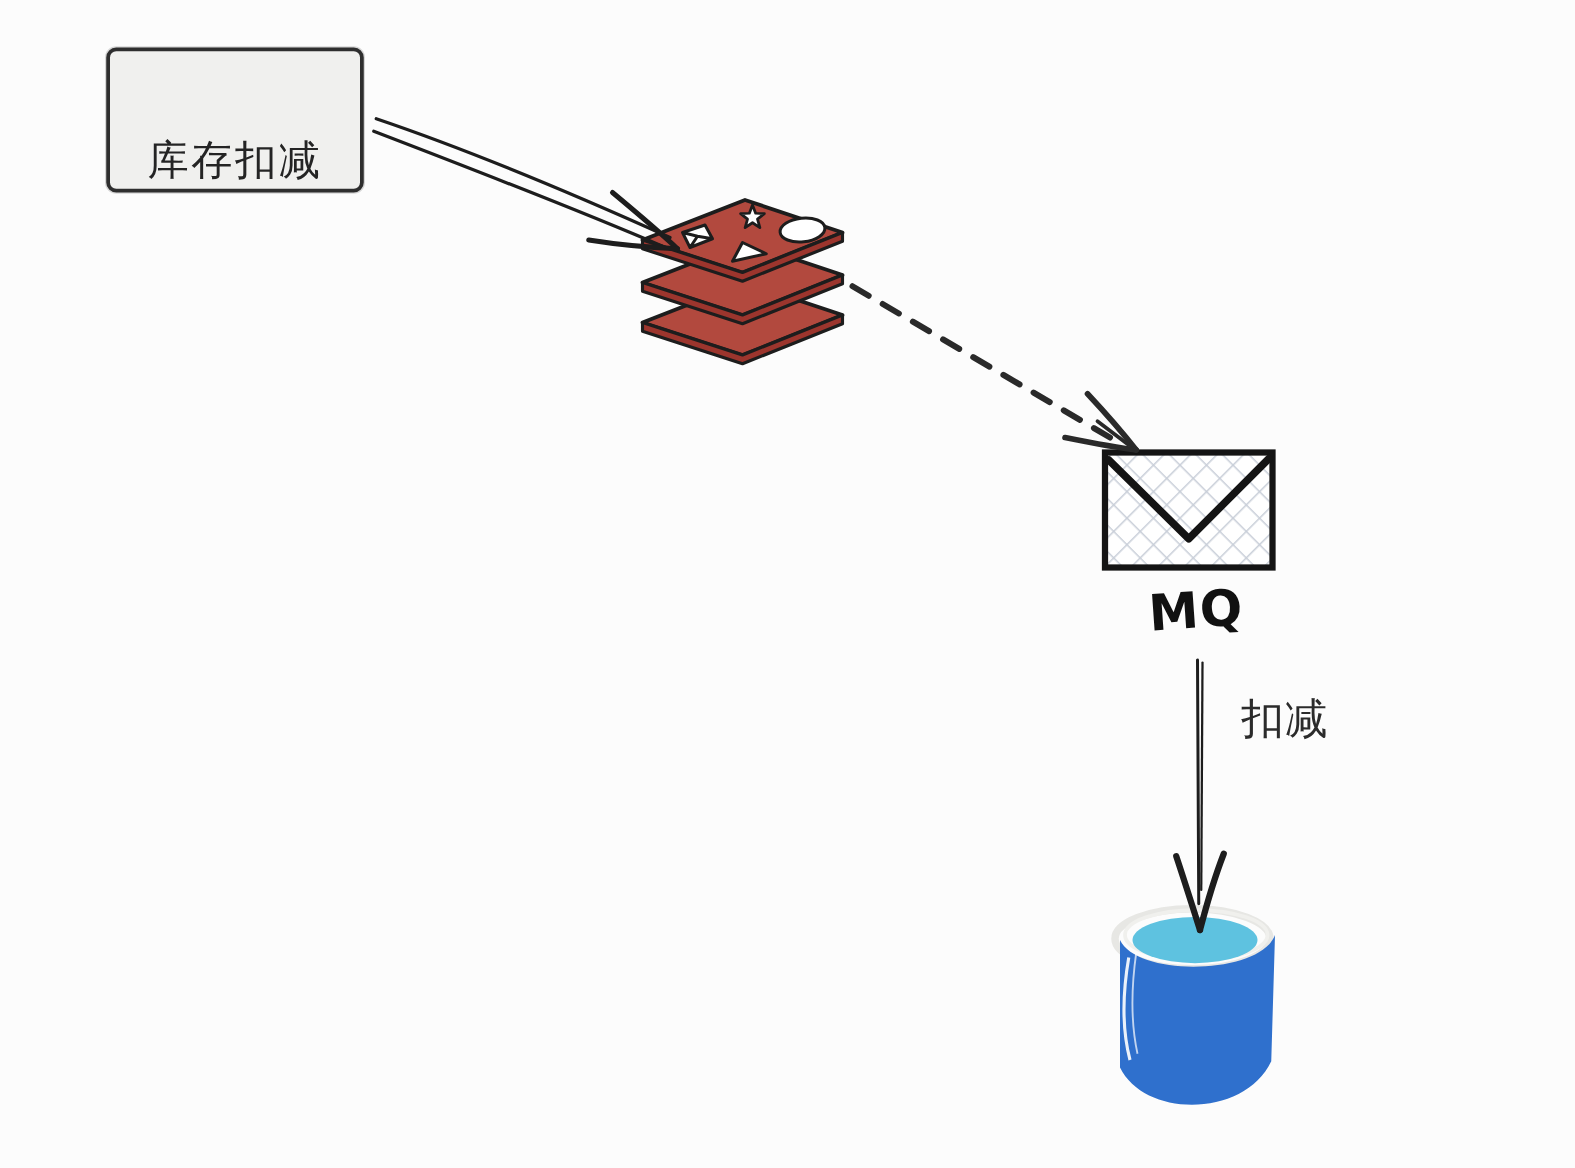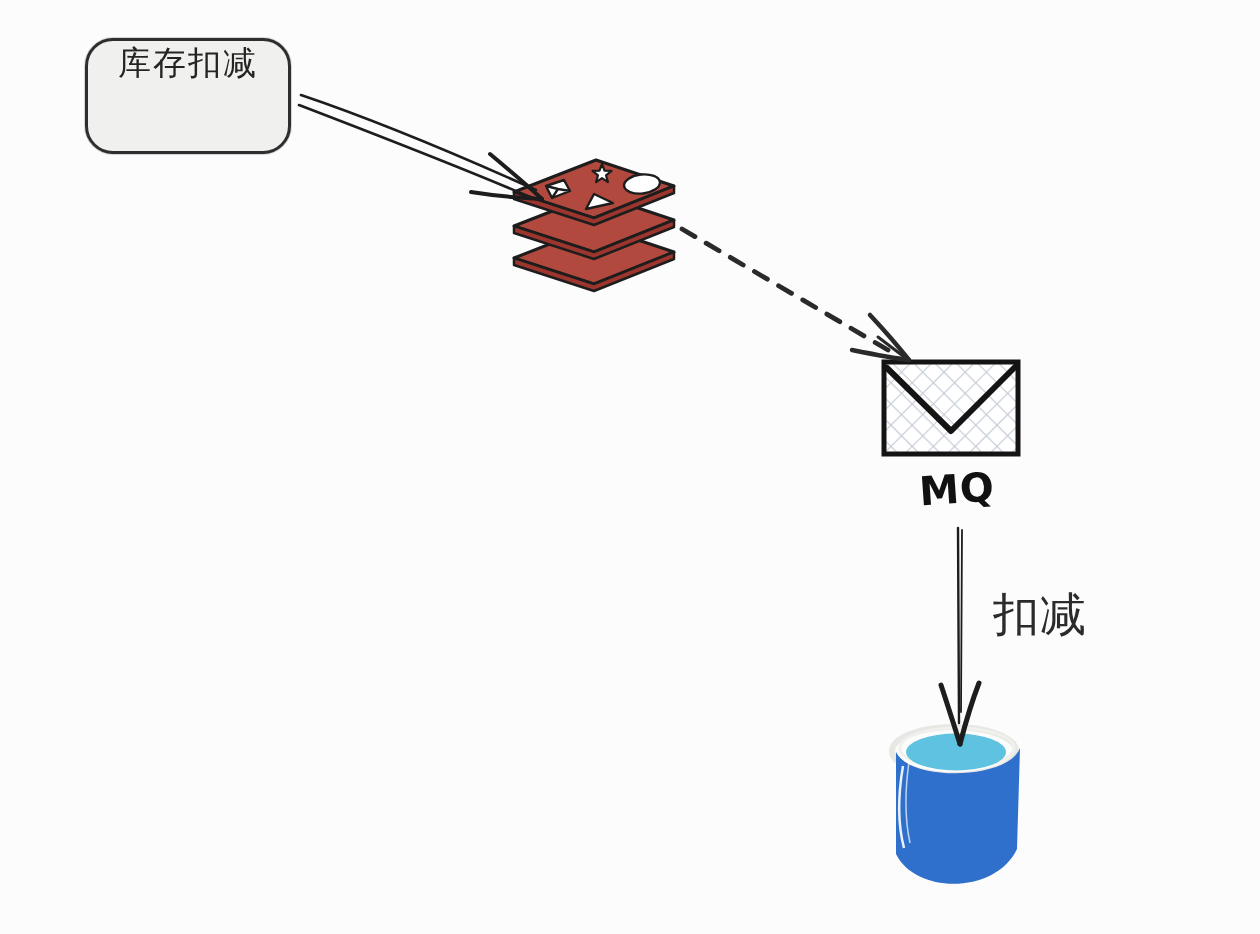--- a/index.html
+++ b/index.html
@@ -21,24 +21,24 @@
     top: 0;
   }
   .node-box {
     position: absolute;
     left: 85px;
     top: 38px;
     width: 200px;
     height: 110px;
     background: #f0f0ee;
     border: 3.5px solid #2e2e2e;
-    border-radius: 28px;
+    border-radius: 8px;
     box-shadow: 0 0 0 1px rgba(46,46,46,0.18);
     display: flex;
-    align-items: flex-start;
+    align-items: flex-end;
     justify-content: center;
   }
   .node-box span {
     font-size: 33px;
     color: #242424;
     letter-spacing: 2px;
     white-space: nowrap;
   }
   .dlabel {
     position: absolute;
@@ -59,22 +59,22 @@
     width: 110px;
     text-align: center;
     font-size: 40px;
     font-weight: 700;
     color: #111111;
     transform: rotate(-4deg);
     letter-spacing: 1px;
   }
   .label-deduct {
     left: 993px;
-    top: 584px;
-    font-size: 46px;
+    top: 552px;
+    font-size: 34px;
     letter-spacing: 1px;
   }
 </style>
 </head>
 <body>
 
 <div class="canvas">
 
   <svg class="art-layer" width="1260" height="934" viewBox="0 0 1260 934">
     <defs>

